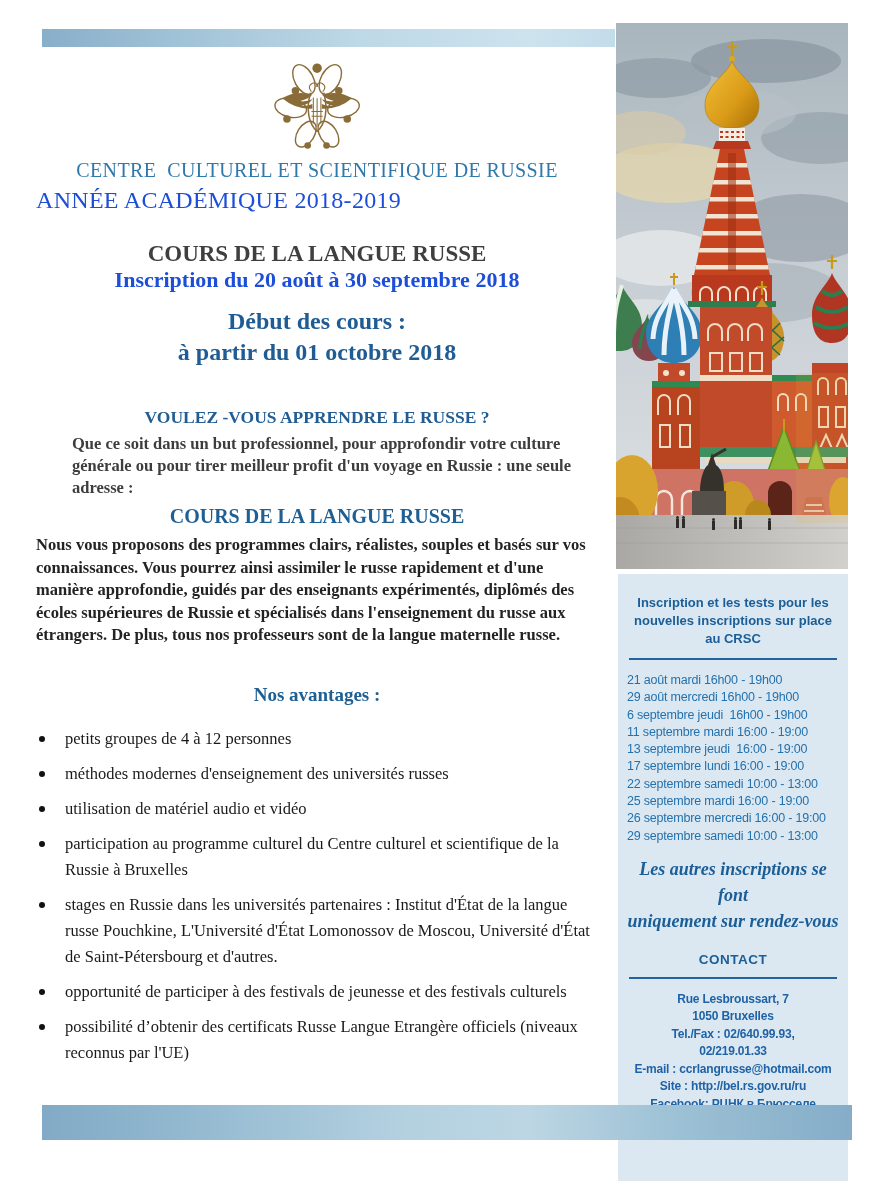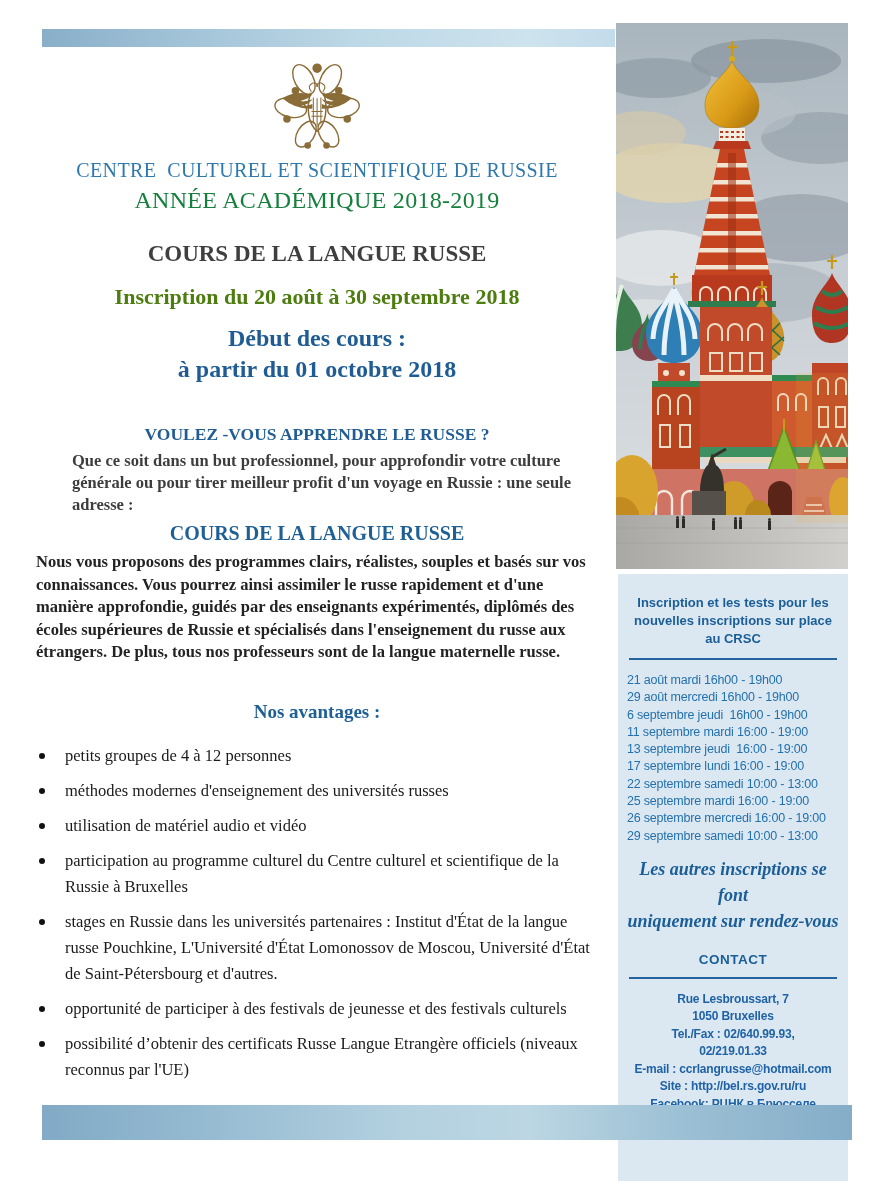--- a/index.html
+++ b/index.html
@@ -8,23 +8,23 @@
   
   .top-bar{position:absolute;left:42px;top:29px;width:573px;height:18px;
     background:linear-gradient(90deg,#88aec9 0%,#9fc1d6 22%,#bdd8e6 55%,#cde3ee 85%,#c3dcea 100%);}
   .bottom-bar{position:absolute;left:42px;top:1105px;width:810px;height:35px;
     background:linear-gradient(90deg,#82aac6 0%,#93b9d0 18%,#b4d1e0 45%,#bcd6e3 60%,#9dc1d5 78%,#85adc8 100%);}
   
   .main-col{position:absolute;left:36px;top:55px;width:562px;}
   .logo-wrap{text-align:center;height:100px;}
   .logo-wrap svg{height:98px;}
   .org-title{margin-top:4px;text-align:center;font-size:20px;color:#2e78ac;letter-spacing:.4px;white-space:pre-wrap;}
-  .year-title{margin-top:5px;text-align:center;font-size:24px;color:#15803d;letter-spacing:.3px;}
+  .year-title{margin-top:5px;font-size:24px;color:#1d4ed8;letter-spacing:.3px;}
   .course-title-1{margin-top:27px;text-align:center;font-size:23px;font-weight:bold;color:#3f3f3f;}
-  .inscription-line{margin-top:17px;text-align:center;font-size:22px;font-weight:bold;color:#4d7c0f;}
+  .inscription-line{text-align:center;font-size:22px;font-weight:bold;color:#1d4ed8;}
   .debut-lines{margin-top:13px;text-align:center;font-size:24px;font-weight:bold;color:#1f5c94;line-height:31px;}
   .voulez{margin-top:39px;text-align:center;font-size:17.5px;font-weight:bold;color:#215d94;}
   .para-1{margin-top:5px;font-size:16.5px;font-weight:bold;color:#3d3d3d;line-height:22px;margin-left:36px;}
   .course-title-2{margin-top:6px;text-align:center;font-size:20px;font-weight:bold;color:#1e5f94;}
   .para-2{margin-top:6px;font-size:16.5px;font-weight:600;color:#232323;line-height:22.5px;}
   .avantages{margin-top:37px;text-align:center;font-size:19px;font-weight:bold;color:#1e5f94;}
   ul.advantages-list{margin:20px 0 0 0;padding:0;list-style:none;}
   ul.advantages-list li{position:relative;padding-left:29px;margin-bottom:9px;
     font-size:16.5px;color:#1a1a1a;line-height:26px;}
   ul.advantages-list li::before{content:"";position:absolute;left:3px;top:10px;width:6px;height:6px;

